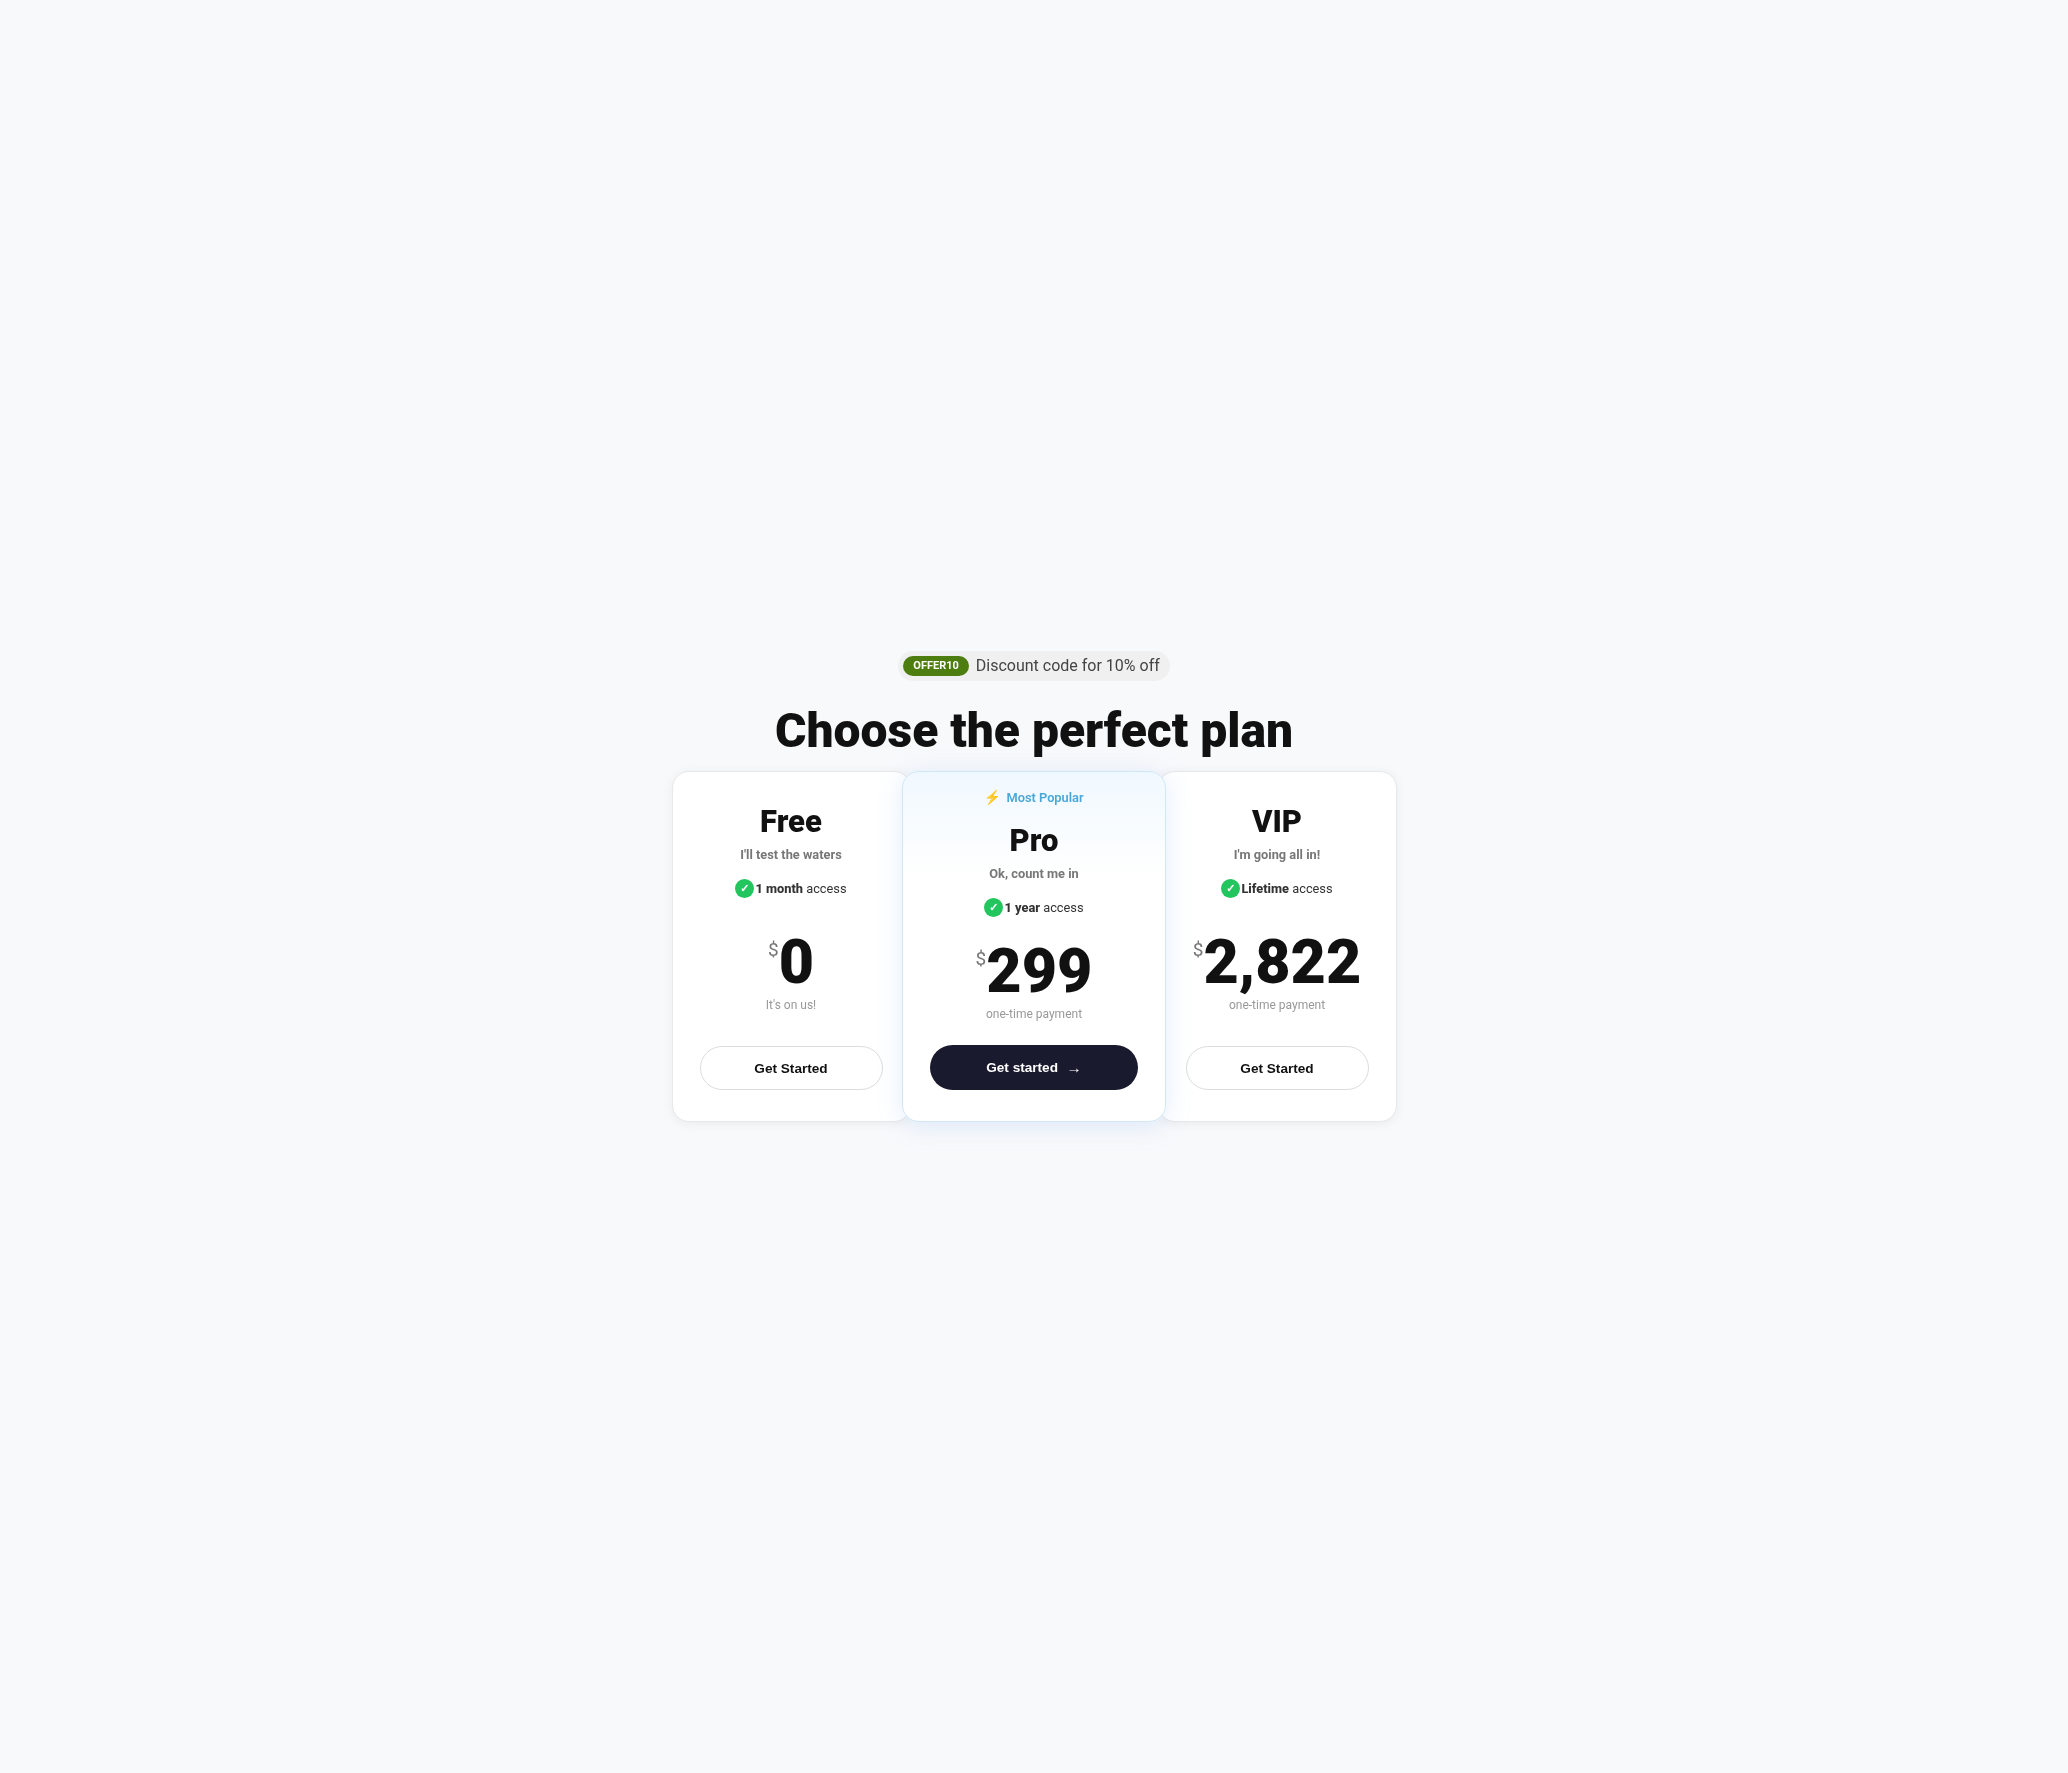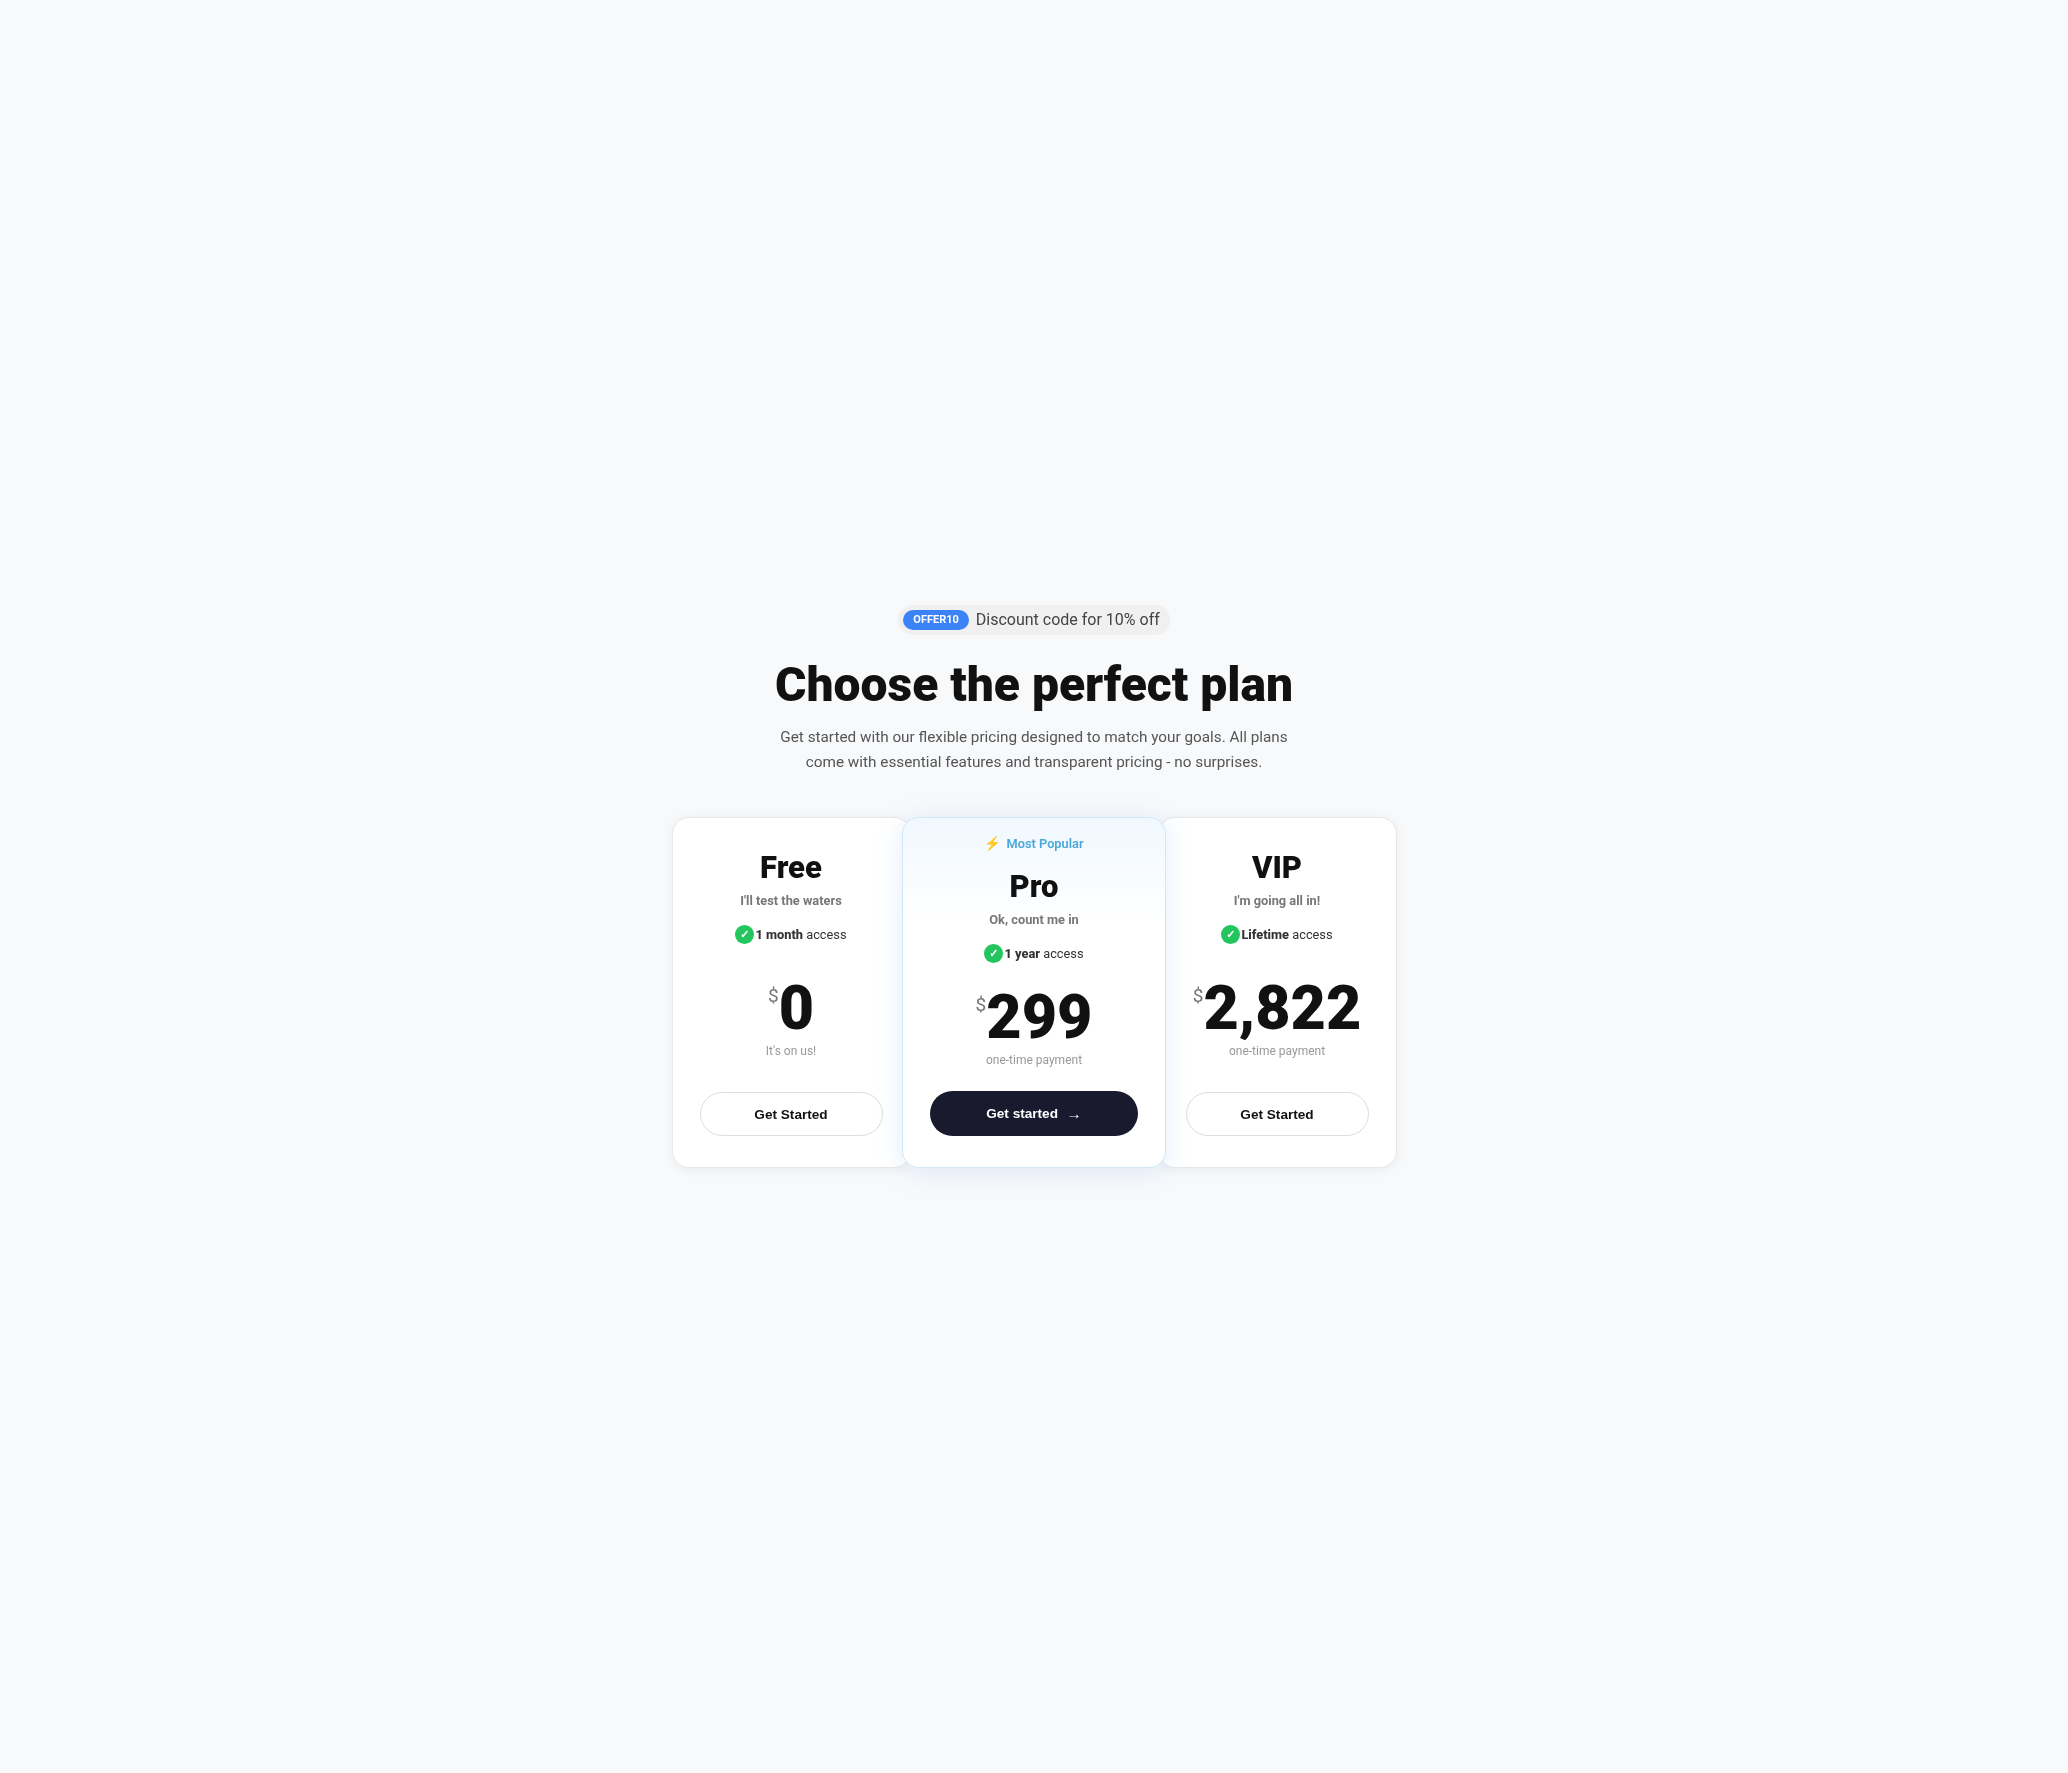--- a/index.html
+++ b/index.html
@@ -31,21 +31,21 @@
       display: flex;
       align-items: center;
       background: #f0f0f0;
       border-radius: 851px;
       padding: 5.1px 10.2px 5.1px 5.1px;
       margin-bottom: 24px;
       gap: 6.8px;
     }
 
     .promo-code {
-      background: #3b82f6;
+      background: #4d7c0f;
       color: white;
       font-size: 11px;
       font-weight: 700;
       border-radius: 851px;
       padding: 3.4px 10.2px;
     }
 
     .promo-text {
       font-size: 16px;
       color: #444;
@@ -254,21 +254,20 @@
 <body>
 
 <div class="page-container">
 
   <div class="promo-badge">
     <span class="promo-code">OFFER10</span>
     <span class="promo-text">Discount code for 10% off</span>
   </div>
 
   <h1 class="page-title">Choose the perfect plan</h1>
-  <p class="page-subtitle">Get started with our flexible pricing designed to match your goals. All plans come with essential features and transparent pricing - no surprises.</p>
 
   <div class="cards-container">
 
     <div class="plan-card free">
       <h2 class="plan-name">Free</h2>
       <p class="plan-tagline">I'll test the waters</p>
       <div class="access-badge">
         <div class="check-icon"></div>
         <span class="access-text">
           <strong>1 month</strong> <span>access</span>

